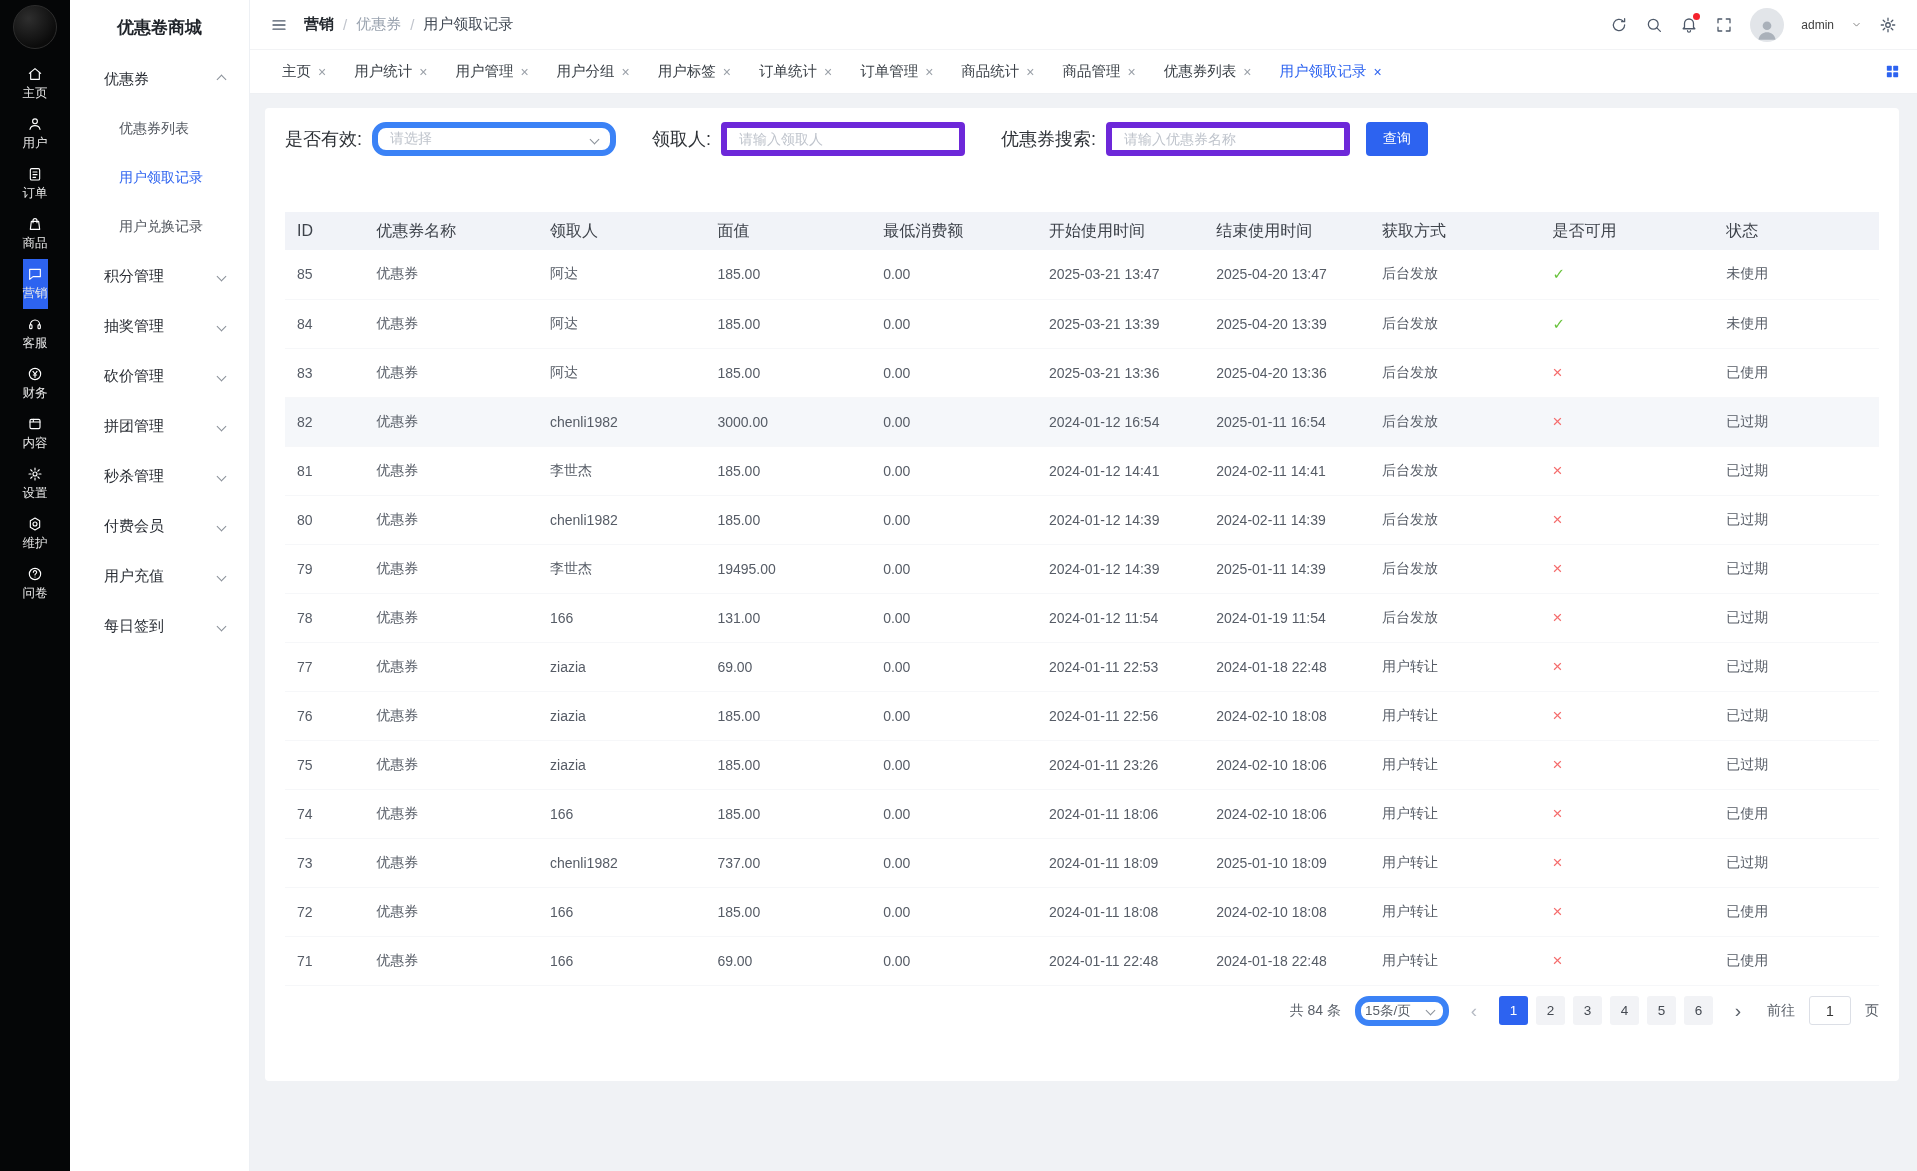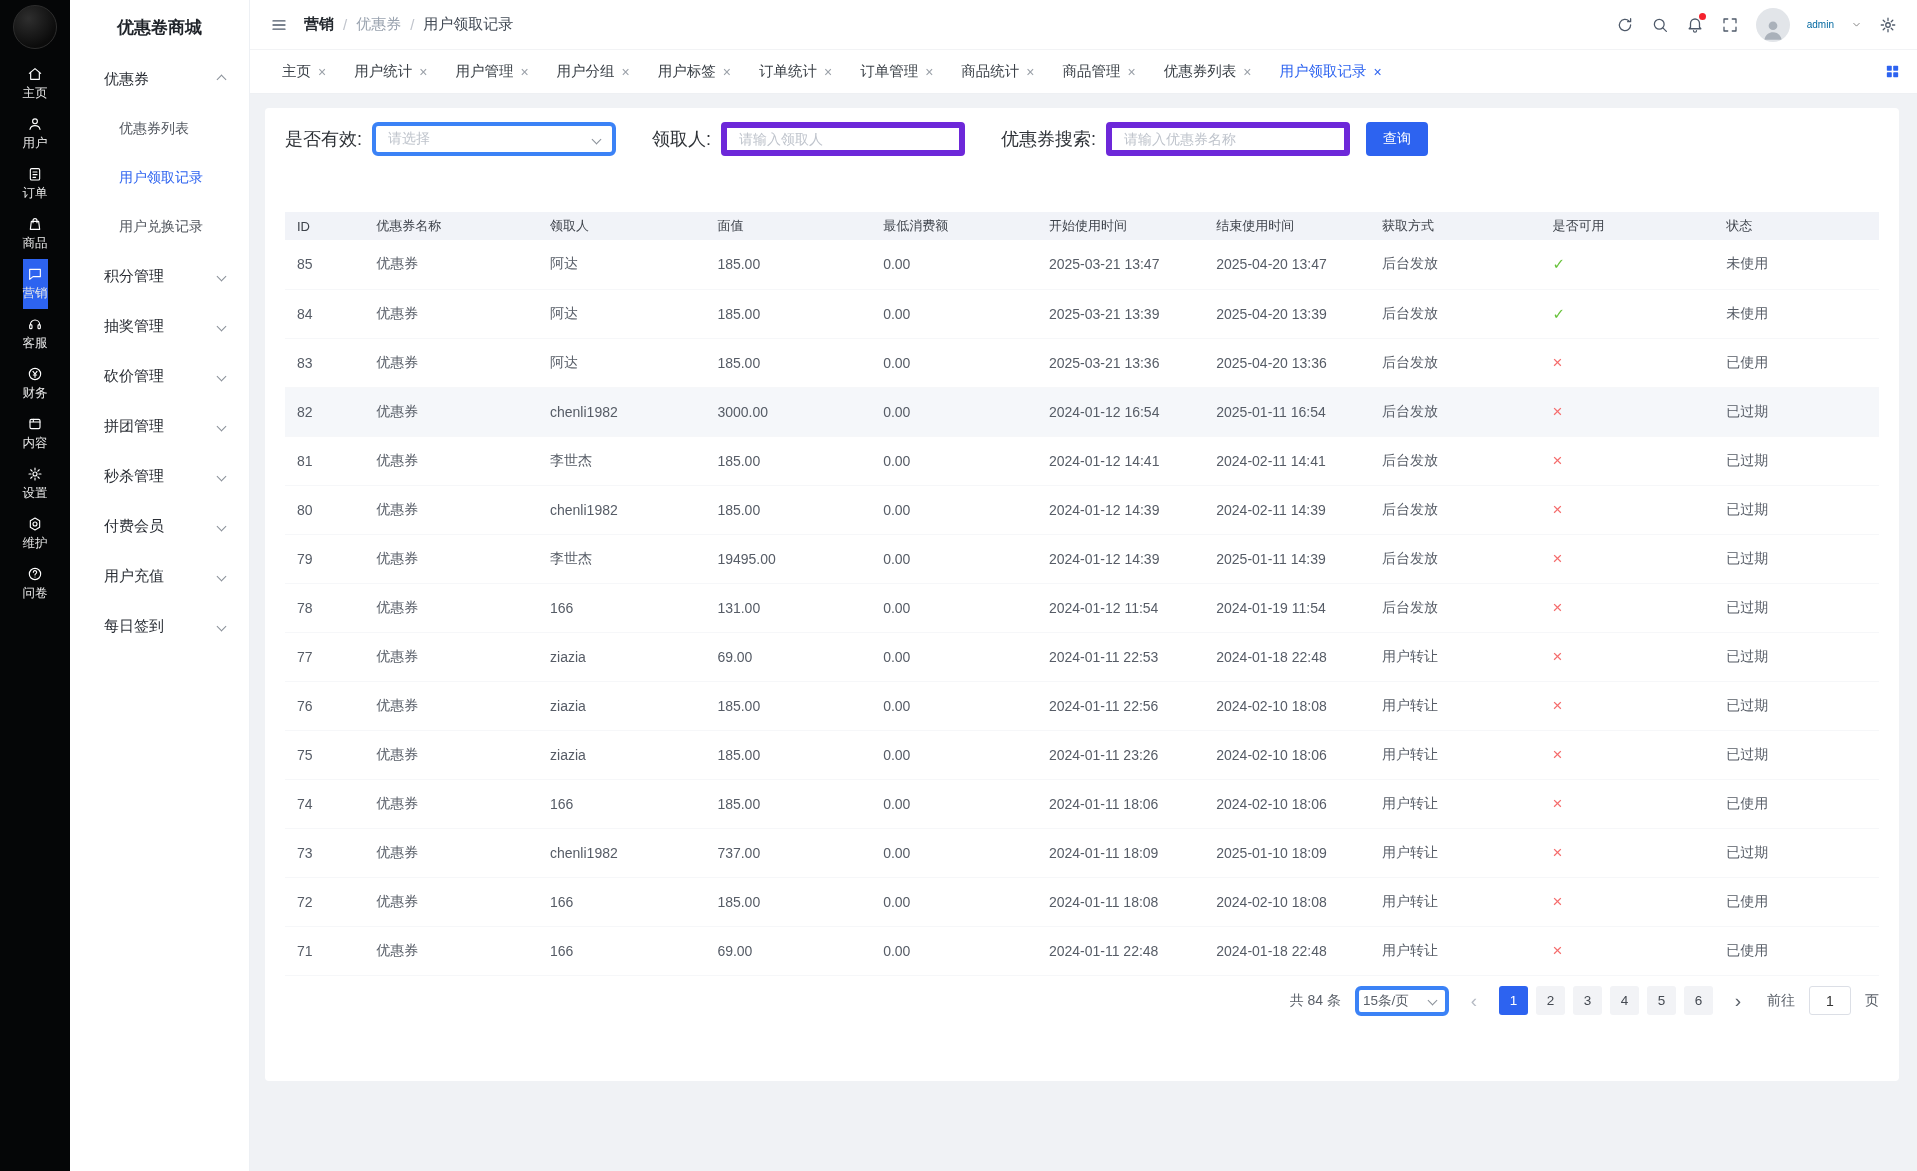--- a/index.html
+++ b/index.html
@@ -33,49 +33,49 @@
   .tb-ico{width:18px;height:18px;color:#4e5969;cursor:pointer;position:relative}
   .breadcrumb{display:flex;align-items:center;gap:9px;font-size:15px}
   .crumb.first{font-weight:700;color:#24292f}
   .crumb.muted{color:#9aa3af}
   .crumb.last{color:#424a55}
   .crumb-sep{color:#c0c4cc}
   .tb-right{margin-left:auto;display:flex;align-items:center;gap:17px}
   .bell .dot{position:absolute;top:-3px;right:-2px;width:7px;height:7px;border-radius:50%;background:#f5222d}
   .avatar{width:34px;height:34px;border-radius:50%;background:#e2e5e9;overflow:hidden;display:flex;align-items:flex-end;justify-content:center;cursor:pointer;flex-shrink:0}
   .avatar svg{width:26px;height:26px;fill:#aab1ba}
-  .username{font-size:10px;color:#0369a1;cursor:pointer}
+  .username{font-size:12px;color:#404040;cursor:pointer}
   .chev-sm{width:11px;height:11px;color:#666}
 
   
   .tabbar{height:44px;background:#fff;display:flex;align-items:center;padding:0 16px 0 18px;border-bottom:1px solid #eef0f3;flex-shrink:0}
   .tabs{display:flex;align-items:center;height:100%;flex:1;overflow:hidden}
   .tab{display:flex;align-items:center;gap:7px;padding:0 14px;height:100%;font-size:14.5px;color:#3a4047;cursor:pointer;white-space:nowrap}
   .tab .x{font-size:14px;color:#9aa0a8;line-height:1}
   .tab.active{color:var(--accent)}
   .tab.active .x{color:var(--accent)}
   .grid-ico{width:17px;height:17px;color:var(--accent);cursor:pointer}
   .grid-ico svg{display:block;width:100%;height:100%;fill:currentColor;stroke:none}
 
   
   .content{flex:1;padding:14px 18px 0 15px;overflow:hidden}
   .card{background:#fff;border-radius:4px;padding:14px 20px 24px;min-height:973px}
   .filters{display:flex;align-items:center}
   .fgroup{display:flex;align-items:center;margin-right:36px}
   .fgroup:last-of-type{margin-right:16px}
   .fgroup label{font-size:18px;color:#2f3338;margin-right:10px;white-space:nowrap}
-  .select{width:244px;height:34px;border:4px solid #3b82f6;border-radius:6px;display:flex;align-items:center;justify-content:space-between;padding:0 12px;cursor:pointer;background:#fff}
+  .select{width:244px;height:34px;border:6px solid #3b82f6;border-radius:14px;display:flex;align-items:center;justify-content:space-between;padding:0 12px;cursor:pointer;background:#fff}
   .select .ph{font-size:14px;color:#bfc4cc}
   .tinput{width:244px;height:34px;border:6px solid #6d28d9;border-radius:4px;padding:0 12px;font-size:14px;color:#333;outline:none;font-family:inherit}
   .tinput::placeholder{color:#bfc4cc}
   .btn-primary{height:34px;padding:0 17px;background:var(--accent);color:#fff;border:none;border-radius:4px;font-size:14px;cursor:pointer;font-family:Liberation Serif, serif}
 
   
   .grid{width:100%;border-collapse:collapse;margin-top:56px;table-layout:fixed}
-  .grid th{background:#f1f3f8;height:28px;text-align:left;font-size:13px;font-weight:500;color:#3e434b;padding:0 10px;overflow:hidden;white-space:nowrap}
+  .grid th{background:#f1f3f8;height:38px;text-align:left;font-size:16px;font-weight:500;color:#3e434b;padding:0 10px;overflow:hidden;white-space:nowrap}
   .grid td{height:49px;font-size:14px;color:#565c66;padding:0 10px;border-bottom:1px solid #f6f7f9;overflow:hidden;white-space:nowrap}
   .grid th:first-child,.grid td:first-child{padding-left:12px}
   .grid th:nth-child(1){width:5.1%}
   .grid th:nth-child(2){width:10.9%}
   .grid th:nth-child(3){width:10.5%}
   .grid th:nth-child(4){width:10.4%}
   .grid th:nth-child(5){width:10.4%}
   .grid th:nth-child(6){width:10.5%}
   .grid th:nth-child(7){width:10.4%}
   .grid th:nth-child(8){width:10.7%}

